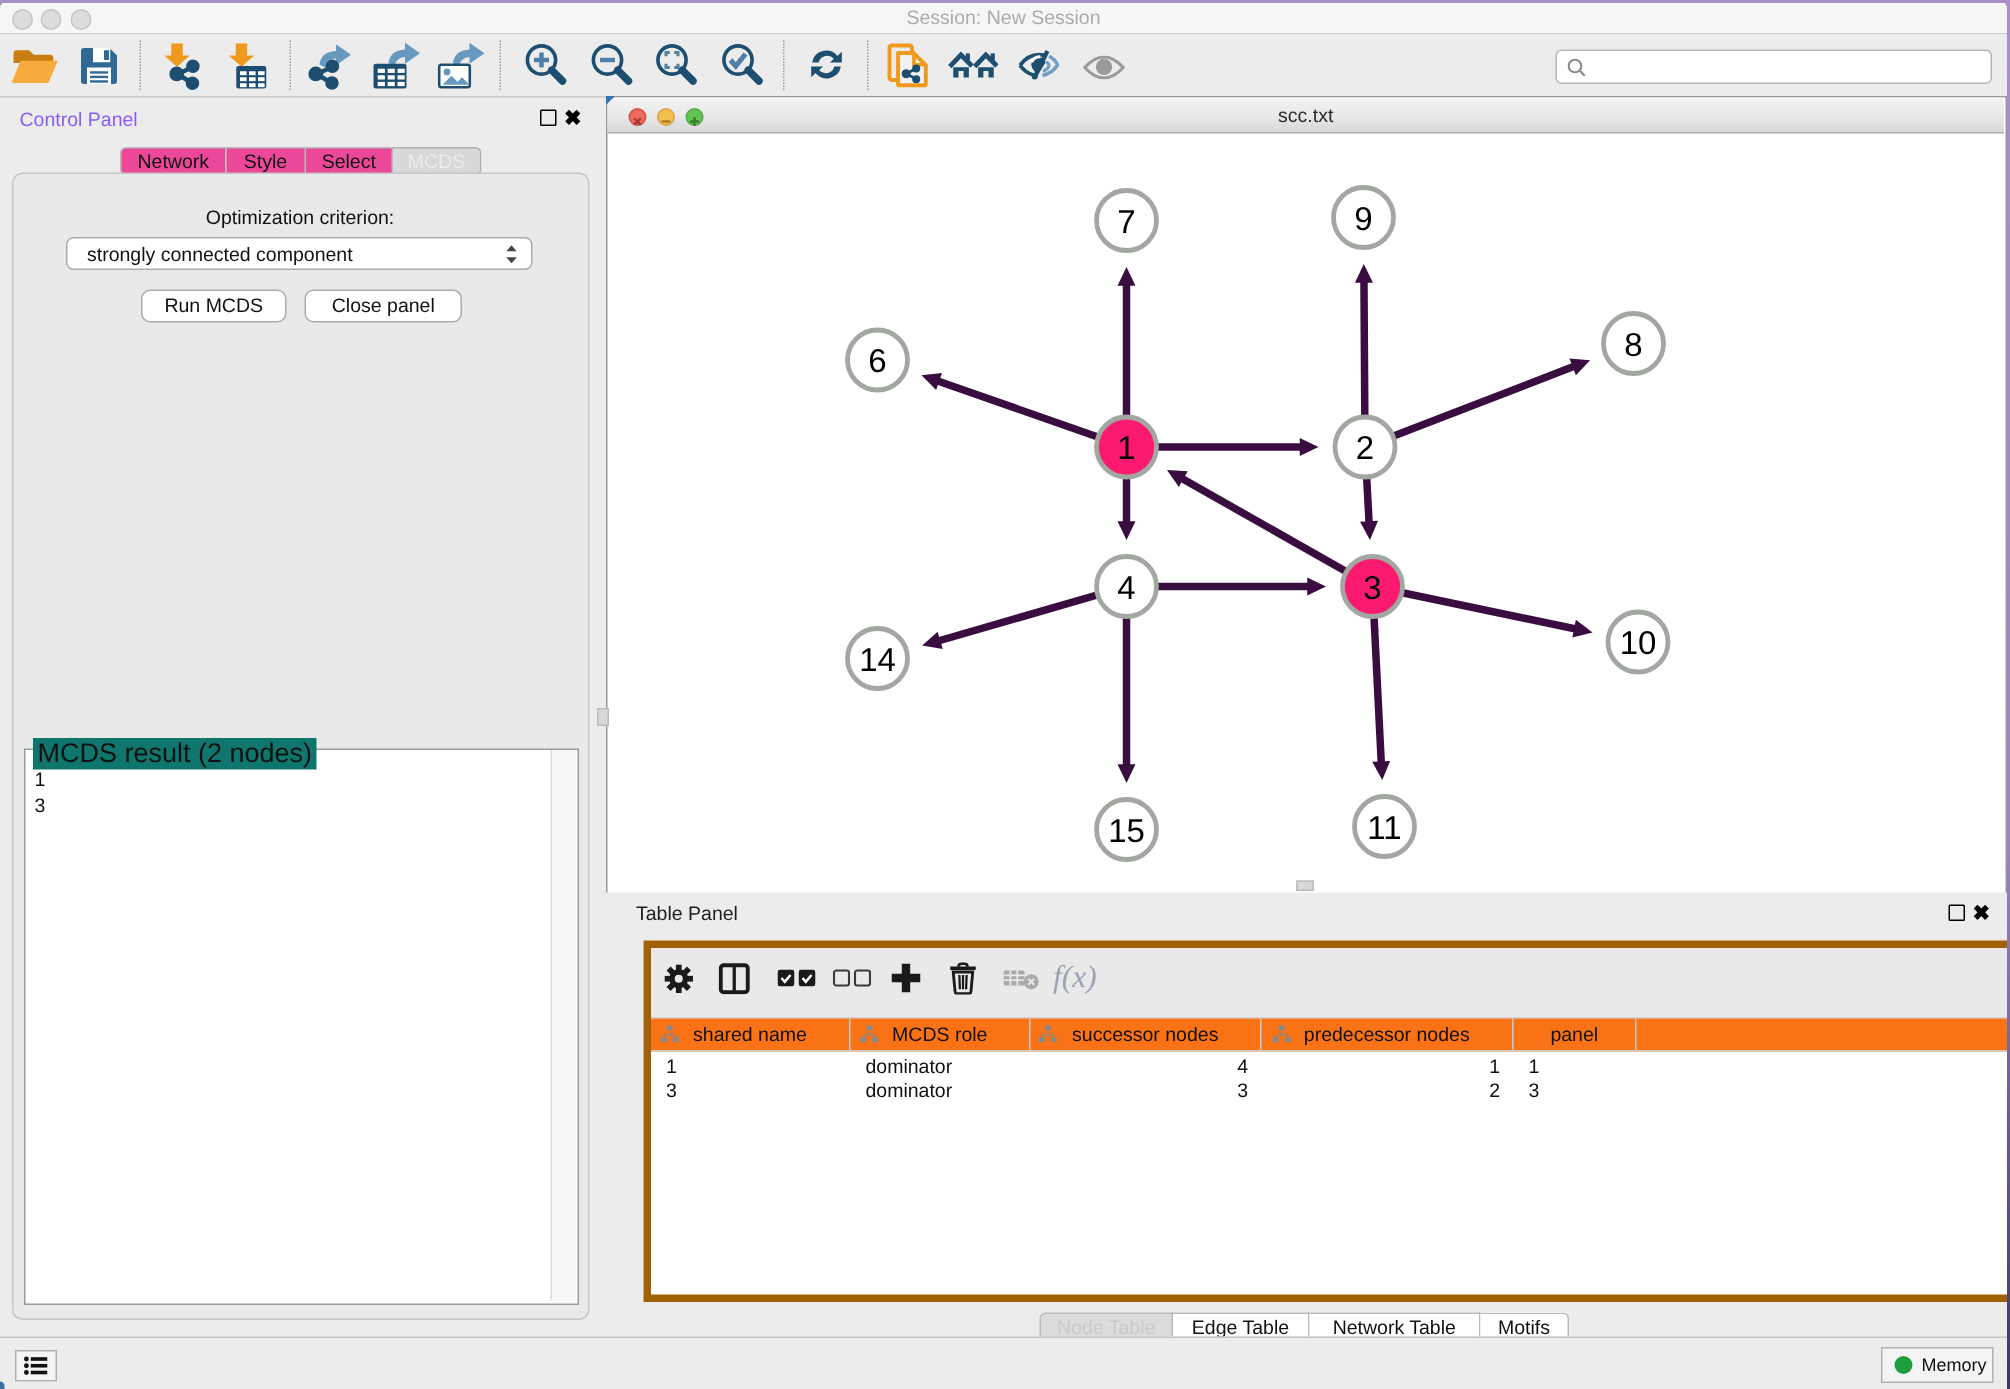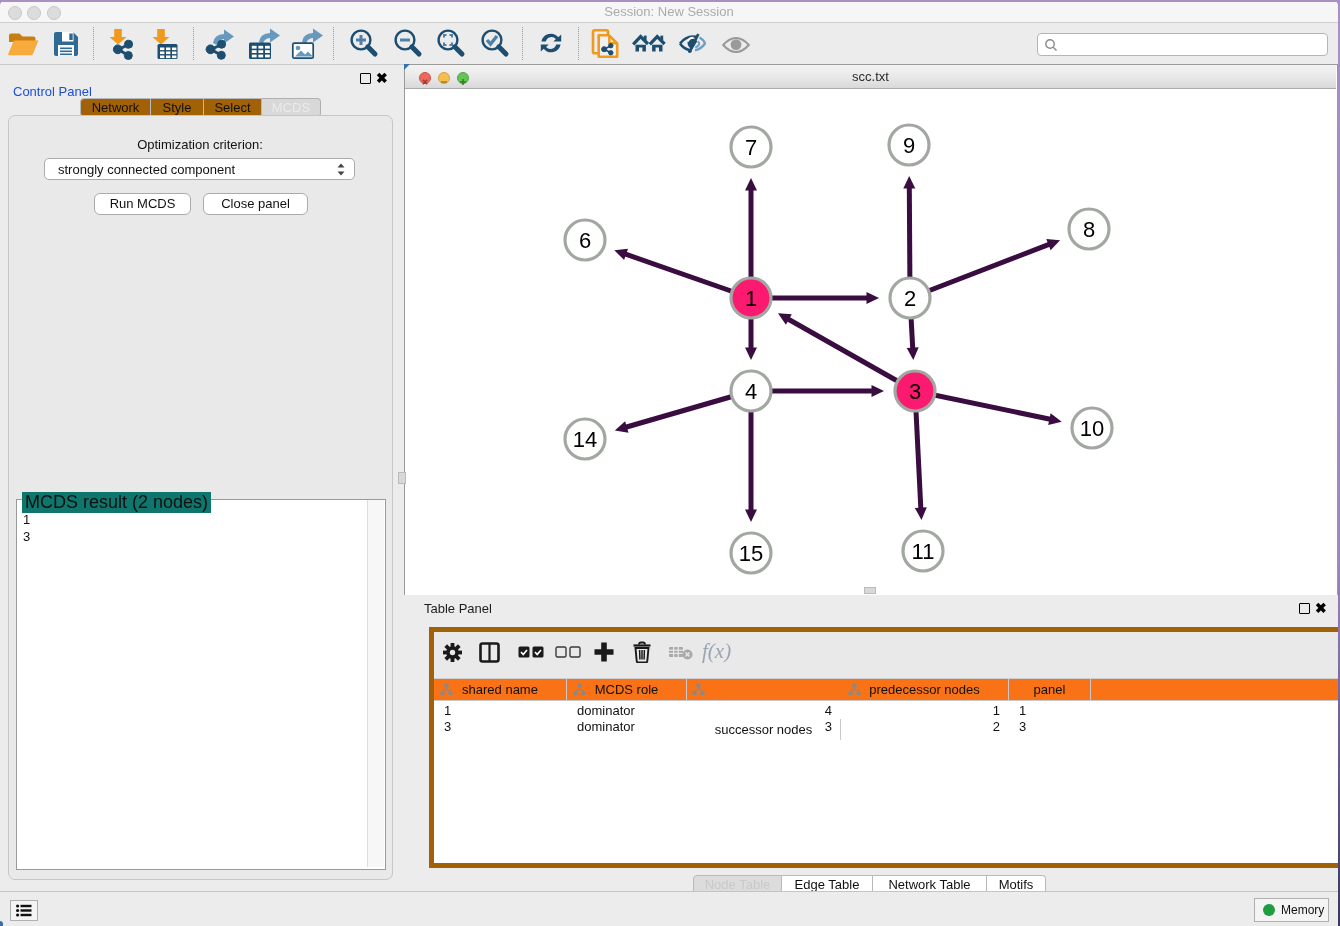--- a/index.html
+++ b/index.html
@@ -14,23 +14,23 @@
             border-bottom:1px solid #d0d0d0;border-radius:5px 5px 0 0;}
   .tl{width:12px;height:12px;border-radius:50%;background:#dcdcdc;border:1px solid #c6c6c6;top:6px;}
   .title-text{width:100%;top:4px;text-align:center;font-size:13px;color:#ababab;}
   
   .toolbar{left:0;top:23px;width:1338px;height:41px;background:#ececec;
            border-bottom:1px solid #c9c9c9;}
   .tsep{top:4px;width:0;height:33px;border-left:1px dotted #9a9a9a;}
   .searchbox{left:1037px;top:10px;width:289px;height:21px;background:#fff;
              border:1px solid #b5b5b5;border-radius:4px;}
   
-  .ctl-title{left:13px;top:72px;font-size:13px;color:#1d4ed8;margin-top:12px;}
+  .ctl-title{left:13px;top:72px;font-size:13px;color:#8b5cf6;}
   .tabs{left:80px;top:98px;height:18px;}
-  .tab{float:left;height:16px;background:#a16207;border:1px solid #b9b9b9;border-left:none;
+  .tab{float:left;height:16px;background:#ec4899;border:1px solid #b9b9b9;border-left:none;
        font-size:13px;color:#111;text-align:center;padding-top:1px;}
   .tab.first{border-left:1px solid #b9b9b9;border-radius:4px 0 0 4px;}
   .tab.sel{background:#d8d8d8;color:#ebebeb;border-radius:0 4px 4px 0;border-color:#b0b0b0;}
   .ctl-body{left:8px;top:115px;width:383px;height:763px;background:#e9e9e9;
             border:1px solid #c6c6c6;border-radius:7px;}
   .opt-label{left:0;top:137px;width:400px;text-align:center;font-size:13px;color:#111;}
   .combo{left:44px;top:158px;width:311px;height:22px;background:#fff;border:1px solid #ababab;
          border-radius:5px;font-size:13px;color:#111;line-height:21px;padding-left:13px;box-sizing:border-box;}
   .btn{height:20px;background:#fff;border:1px solid #ababab;border-radius:6px;
        font-size:13px;color:#111;text-align:center;line-height:19px;top:193px;}
@@ -425,21 +425,21 @@
           <svg class="a" style="left:414px;top:4px;" width="13" height="13" viewBox="0 0 13 13">
             <g fill="#888">
 <rect x="4.5" y="0.5" width="4" height="3.4" rx="0.5"></rect>
 <rect x="0.5" y="8.5" width="4" height="3.4" rx="0.5"></rect>
 <rect x="8.5" y="8.5" width="4" height="3.4" rx="0.5"></rect>
 <path d="M6.2 3.9 h0.9 v2.6 h3.6 v2.2 h-0.9 v-1.3 h-6.3 v1.3 h-0.9 v-2.2 h3.6z"></path>
 </g>
           </svg>
         <div class="a th-cell" style="left:0;width:132px;">shared name</div>
         <div class="a th-cell" style="left:133px;width:119px;">MCDS role</div>
-        <div class="a th-cell" style="left:253px;width:153px;margin-top:40px;">successor nodes</div>
+        <div class="a th-cell" style="left:253px;width:153px;">successor nodes</div>
         <div class="a th-cell" style="left:407px;width:167px;">predecessor nodes</div>
         <div class="a th-cell" style="left:575px;width:81px;">panel</div>
       </div>
       <div class="a td" style="left:10px;top:71px;">1</div>
       <div class="a td" style="left:143px;top:71px;">dominator</div>
       <div class="a td" style="left:380px;top:71px;width:18px;text-align:right;">4</div>
       <div class="a td" style="left:548px;top:71px;width:18px;text-align:right;">1</div>
       <div class="a td" style="left:585px;top:71px;">1</div>
       <div class="a td" style="left:10px;top:87px;">3</div>
       <div class="a td" style="left:143px;top:87px;">dominator</div>

